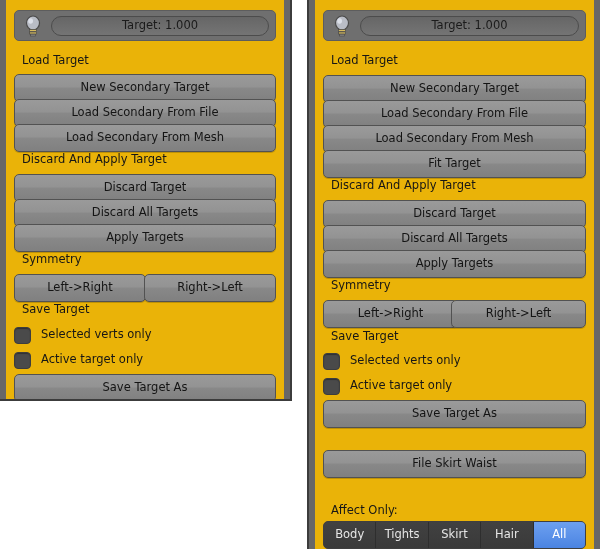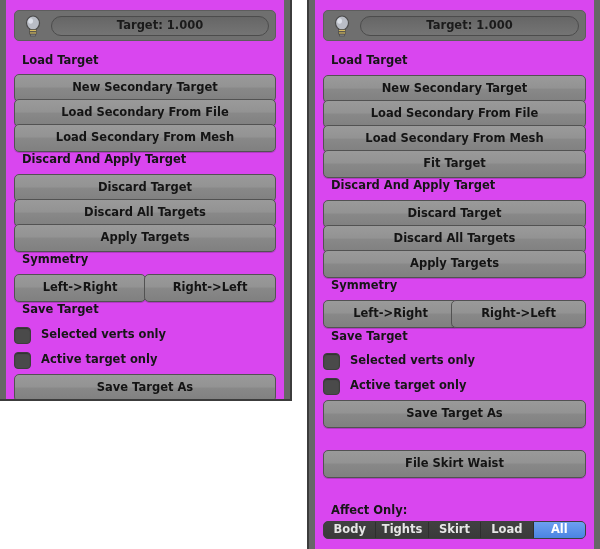--- a/index.html
+++ b/index.html
@@ -12,24 +12,23 @@
     width: 600px;
     height: 549px;
     position: relative;
     font-family: "DejaVu Sans", "Liberation Sans", sans-serif;
     overflow: hidden;
   }
 
   
   .panel {
     position: absolute;
-    background: #d946ef;
-    box-sizing: border-box;
-    overflow: hidden;
-    font-weight: bold;
+    background: #eab308;
+    box-sizing: border-box;
+    overflow: hidden;
   }
   
   .gutter-left, .gutter-right {
     position: absolute;
     top: 0;
     bottom: 0;
     width: 6px;
     background: #676767;
   }
   .gutter-left { left: 0; }
@@ -150,21 +149,21 @@
     font-size: 11.5px;
     line-height: 1;
     white-space: nowrap;
   }
 
   
   .segmented {
     position: absolute;
     left: 14px;
     right: 14px;
-    height: 18px;
+    height: 28px;
     display: flex;
     border: 1px solid #3f3f3f;
     border-radius: 5px;
     overflow: hidden;
     box-sizing: border-box;
     background: #3c3c3c;
   }
   .seg {
     flex: 1 1 0;
     display: flex;
@@ -270,16 +269,16 @@
   <div class="btn wide" style="top:400px;">Save Target As</div>
 
   <div class="section-label" style="top:452px;">Skirt Editing</div>
   <div class="btn wide" style="top:450px;">File Skirt Waist</div>
 
   <div class="section-label" style="top:503px;">Affect Only:</div>
   <div class="segmented" style="top:521px;">
     <div class="seg">Body</div>
     <div class="seg">Tights</div>
     <div class="seg">Skirt</div>
-    <div class="seg">Load</div>
+    <div class="seg">Hair</div>
     <div class="seg active">All</div>
   </div>
 </div>
 
 </body></html>

